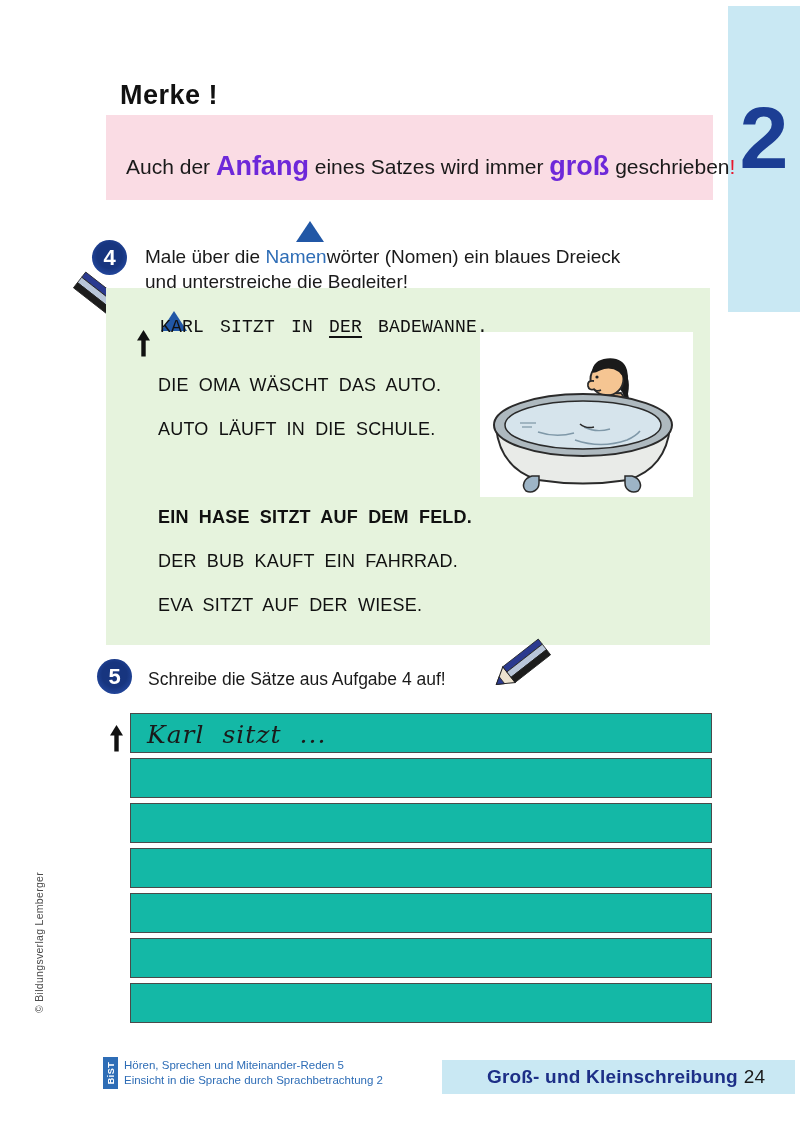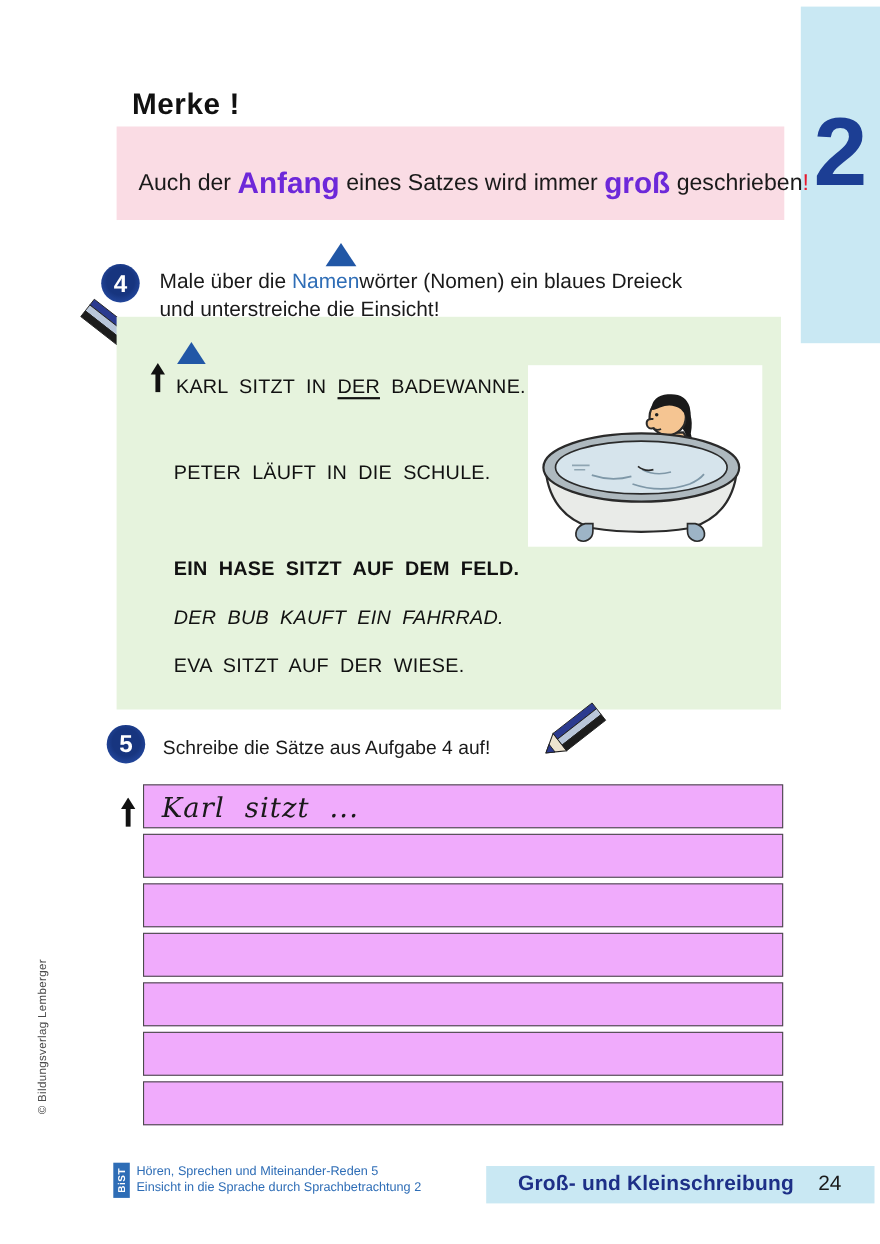--- a/index.html
+++ b/index.html
@@ -55,36 +55,36 @@
   
   .pencil { position:absolute; width:64px; height:22px; }
   #pencil-top { left:72px; top:288px; transform:rotate(38deg); }
   #pencil-task5 { left:488px; top:655px; transform:rotate(-38deg) scaleX(-1); }
 
   
   .image-box { position:absolute; left:480px; top:332px; width:213px; height:165px; background:#ffffff; }
 
   
   .answer-line { position:absolute; left:130px; width:582px; height:40px;
-    background:#f0abfc; border:1.6px solid #4a4a4a;text-align:center; }
+    background:#14b8a6; border:1.6px solid #4a4a4a;text-align:center; }
   .cursive { position:absolute; left:16px; top:2px; height:36px; display:flex; align-items:center;
     font-family:"DejaVu Serif", serif; font-style:italic; font-size:25px; letter-spacing:1px;
     word-spacing:9px; color:#1a1a1a; white-space:pre; }
 
   
   .copyright { position:absolute; left:33px; top:1013px; transform:rotate(-90deg); transform-origin:0 0;
     font-size:10.5px; color:#4a4a4a; letter-spacing:0.3px; white-space:nowrap; }
 
   
   .bist-logo { position:absolute; left:103px; top:1057px; width:15px; height:32px; background:#2e6db6; }
   .bist-logo span { position:absolute; left:50%; top:50%; transform:translate(-50%,-50%) rotate(-90deg);
     color:#fff; font-size:9px; font-weight:bold; letter-spacing:0.5px; }
   .series { position:absolute; left:124px; top:1058px; font-size:11.5px; line-height:15px; color:#2e6db6; }
   .footer-bar { position:absolute; left:442px; top:1060px; width:353px; height:34px; background:#c9e8f3;
-    display:flex; align-items:center; justify-content:flex-end; gap:22px; padding-right:30px; }
+    display:flex; align-items:center; justify-content:flex-end; gap:6px; padding-right:30px; }
   .chapter-title { color:#1d2f87; font-size:19px; font-weight:600; letter-spacing:0.2px; }
   .page-number { color:#1a1a1a; font-size:19px; }
 </style>
 </head>
 <body>
 
 <div id="page">
 
   <div class="unit-tab">
     <div class="unit-number">2</div>
@@ -92,42 +92,43 @@
 
   <div class="merke-heading">Merke !</div>
   <div class="merke-box">
     <p class="merke-text"><span>Auch der </span><span class="red-big">Anfang</span><span> eines Satzes wird </span><span class="bold-word">immer</span><span> </span><span class="red-big">groß</span><span> geschrieben</span><span class="red-word">!</span></p>
   </div>
 
   <div class="badge" id="task4-badge">4</div>
   <div class="tri" id="tri-namen"></div>
   <div class="task4-instruction">
     <div><span>Male über die </span><span class="blue-word">Namen</span><span>wörter (Nomen) ein blaues Dreieck</span></div>
-    <div>und unterstreiche die Einsicht!</div>
+    <div>und unterstreiche die Begleiter!</div>
   </div>
 
   <svg class="pencil" id="pencil-top" viewBox="0 0 64 22">
     <polygon points="46,1 62,11 46,21" fill="#ede3cf" stroke="#222" stroke-width="1"></polygon>
     <polygon points="55,6.6 62,11 55,15.4" fill="#2b3a8f" stroke="#222" stroke-width="0.8"></polygon>
     <rect x="1" y="1" width="45" height="6.6" fill="#2b3a8f" stroke="#222" stroke-width="0.8"></rect>
     <rect x="1" y="7.6" width="45" height="6.8" fill="#b9c6d9" stroke="#222" stroke-width="0.8"></rect>
     <rect x="1" y="14.4" width="45" height="6.6" fill="#1c1c1c" stroke="#222" stroke-width="0.8"></rect>
   </svg>
 
   <div class="exercise-box"></div>
   <div class="tri" id="tri-karl"></div>
   <svg class="arrow-icon" id="arrow-karl" width="15" height="27" viewBox="0 0 15 27">
     <polygon points="7.5,0 14,10.5 1,10.5" fill="#111"></polygon>
     <rect x="5.3" y="10" width="4.4" height="16.5" fill="#111"></rect>
   </svg>
 
-  <div class="s-row" style="left:160px; top:341px;"><span>KARL SITZT IN </span><span class="u">DER</span><span> BADEWANNE.</span></div>
-  <div class="s-row" style="top:419px;">PETER LÄUFT IN DIE SCHULE.</div>
+  <div class="s-row" style="left:160px; top:317px;font-family:Liberation Mono, monospace;"><span>KARL SITZT IN </span><span class="u">DER</span><span> BADEWANNE.</span></div>
+  <div class="s-row" style="top:375px;">DIE OMA WÄSCHT DAS AUTO.</div>
+  <div class="s-row" style="top:419px;">AUTO LÄUFT IN DIE SCHULE.</div>
   <div class="s-row" style="top:507px;font-weight:bold;">EIN HASE SITZT AUF DEM FELD.</div>
-  <div class="s-row" style="top:551px;font-style:italic;">DER BUB KAUFT EIN FAHRRAD.</div>
+  <div class="s-row" style="top:551px;">DER BUB KAUFT EIN FAHRRAD.</div>
   <div class="s-row" style="top:595px;">EVA SITZT AUF DER WIESE.</div>
 
   <div class="image-box">
     <svg width="213" height="165" viewBox="0 0 213 165">
 
       <path d="M16 95 Q20 136 58 148 Q103 155 148 148 Q186 136 190 95 Z" fill="#e9ebe8" stroke="#2a2a2a" stroke-width="2"></path>
 
       <path d="M52 144 c-8 2 -11 10 -6 15 c6 3 13 -1 13 -8 l0 -7 z" fill="#9db4c6" stroke="#2a2a2a" stroke-width="1.5"></path>
       <path d="M152 144 c8 2 11 10 6 15 c-6 3 -13 -1 -13 -8 l0 -7 z" fill="#9db4c6" stroke="#2a2a2a" stroke-width="1.5"></path>
 

